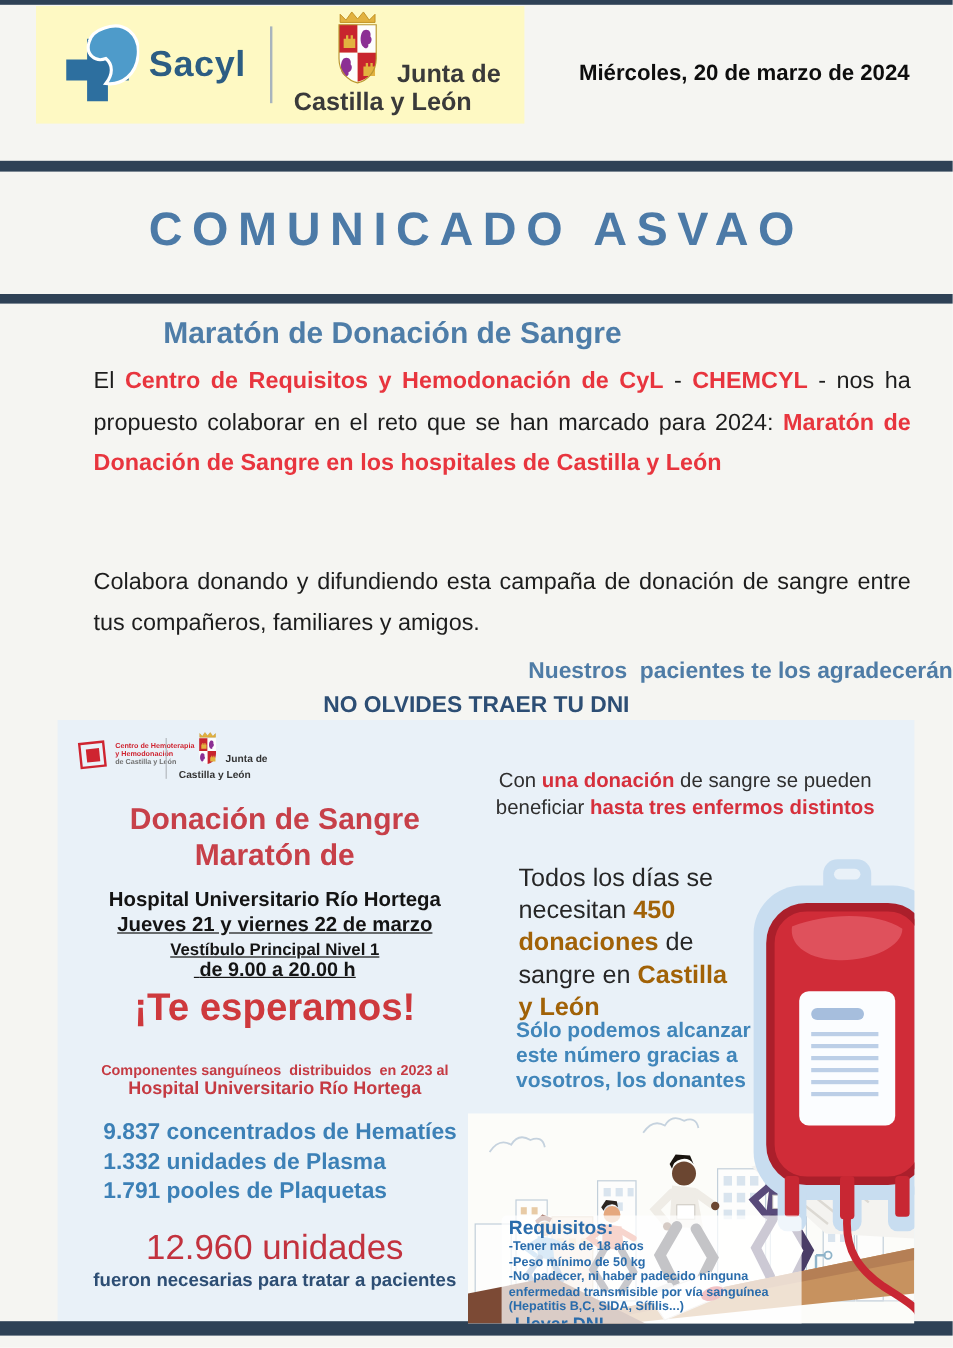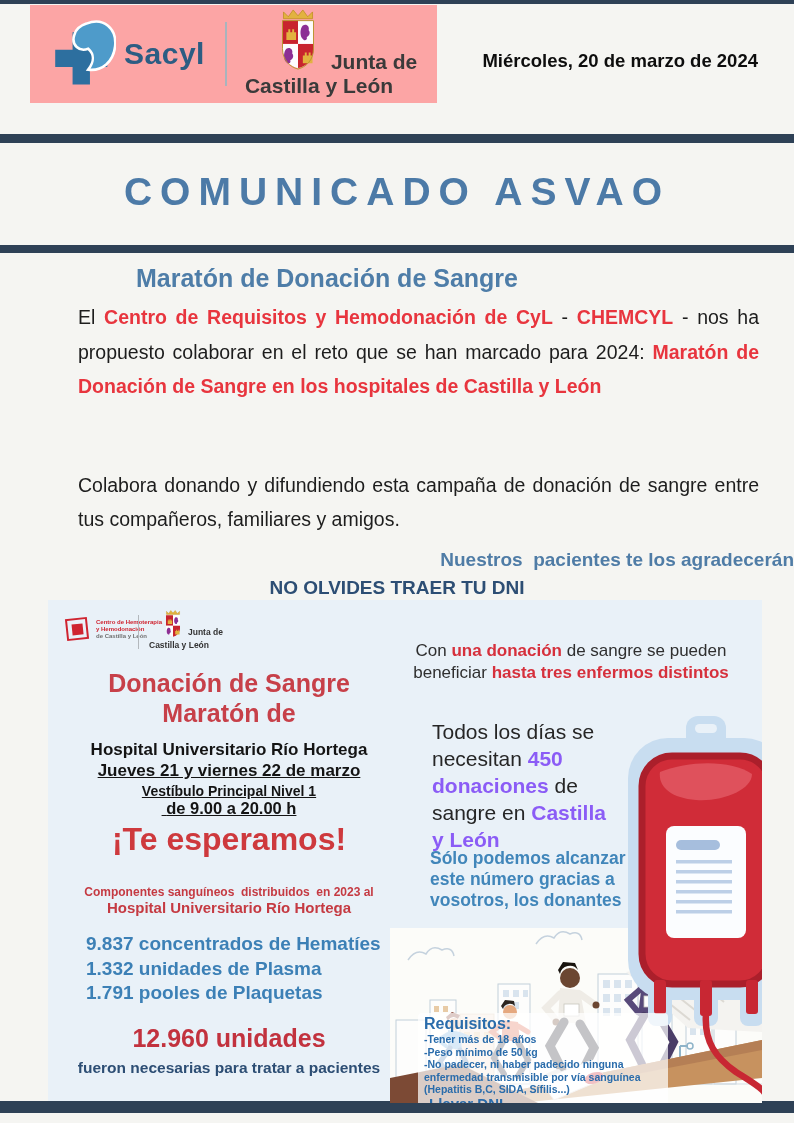--- a/index.html
+++ b/index.html
@@ -3,21 +3,21 @@
 <meta charset="utf-8">
 <style>
   * { margin:0; padding:0; box-sizing:border-box; }
   html,body { width:794px; height:1123px; }
   body { font-family:"Liberation Sans", sans-serif; }
   .page { position:relative; width:794px; height:1123px; background:#f5f5f2; overflow:hidden; }
 
   .topline { position:absolute; top:0; left:0; width:794px; height:4px; background:#2e4156; }
 
   
-  .logo-card { position:absolute; left:30px; top:5px; width:407px; height:98px; background:#fca5a5; display:flex; align-items:center;text-align:right; }
+  .logo-card { position:absolute; left:30px; top:5px; width:407px; height:98px; background:#fef9c3; display:flex; align-items:center;text-align:right; }
   .sacyl { display:flex; align-items:center; margin-left:20px; }
   .sacyl-text { font-size:30px; font-weight:bold; color:#2c5d83; margin-left:8px; letter-spacing:0.5px; }
   .vdivider { width:2px; height:64px; background:#a8b4bd; margin:0 16px 0 20px; }
   .junta { position:relative; width:195px; height:96px; }
   .junta svg { position:absolute; left:30px; top:3px; }
   .junta-l1 { position:absolute; left:88px; top:44px; font-size:21px; font-weight:bold; color:#3a3a3a; }
   .junta-l2 { position:absolute; left:2px; top:68px; font-size:21px; font-weight:bold; color:#3a3a3a; }
   .date { position:absolute; right:36px; top:50px; font-size:18.5px; font-weight:bold; color:#0d0d0d; }
 
   .bar { position:absolute; left:0; width:794px; background:#2e4156; }
@@ -55,28 +55,28 @@
   .pheading { top:68px; font-size:25px; line-height:30px; font-weight:bold; color:#c74049; }
   .phospital { top:140px; font-size:17px; font-weight:bold; color:#141414; }
   .pdates { top:161px; font-size:17px; font-weight:bold; color:#141414; text-decoration:underline; }
   .pvenue { top:183px; font-size:14px; font-weight:bold; color:#141414;text-decoration:underline; }
   .phours { top:199px; font-size:16.5px; font-weight:bold; color:#141414; }
   .phours span { text-decoration:underline; white-space:pre-wrap; }
   .pcta { top:221px; font-size:32px; font-weight:bold; color:#ce393d; }
   .pcomp1 { top:285px; font-size:12px; font-weight:bold; color:#c53a42; white-space:pre-wrap; }
   .pcomp2 { top:299px; font-size:15px; font-weight:bold; color:#c53a42; }
   .pstats { position:absolute; left:38px; top:332px; font-size:19px; line-height:24.5px; font-weight:bold; color:#3c80b6; }
-  .ptotal { top:424px; font-size:25px; font-weight:bold; color:#c2323e; }
+  .ptotal { top:424px; font-size:29px; font-weight:normal; color:#c2323e; }
   .pcaption { top:459px; font-size:15.5px; font-weight:bold; color:#2d4e74; }
 
   .pbenefit { position:absolute; left:358px; top:40px; width:330px; text-align:center;
               font-size:17px; line-height:22px; color:#2f2f2f; }
   .pred { color:#d6303c; font-weight:bold; }
   .pdaily { position:absolute; left:384px; top:118px; width:190px; font-size:21px; line-height:27px; color:#262626; }
-  .pb { font-weight:bold; color:#8b5cf6;text-align:center; }
+  .pb { font-weight:bold; color:#a16207;text-align:center; }
   .preach { position:absolute; left:382px; top:248px; width:235px; font-size:17.5px; line-height:21px;
             font-weight:bold; color:#4186ba; }
 
   .photo { position:absolute; left:342px; top:328px; width:372px; height:175px; background:#fcfcf9; z-index:1; }
   .photo svg { position:absolute; left:0; top:0; }
   .bagsvg { position:absolute; left:552px; top:108px; z-index:3; }
   .reqs { position:absolute; left:370px; top:413px; width:250px; z-index:4; color:#2a6cab;
           background:rgba(255,255,255,0.72); border-radius:4px; padding:2px 6px 3px 6px; }
   .req-title { font-size:16px; font-weight:bold; }
   .req-item { font-size:10.5px; line-height:12.5px; font-weight:bold; }

